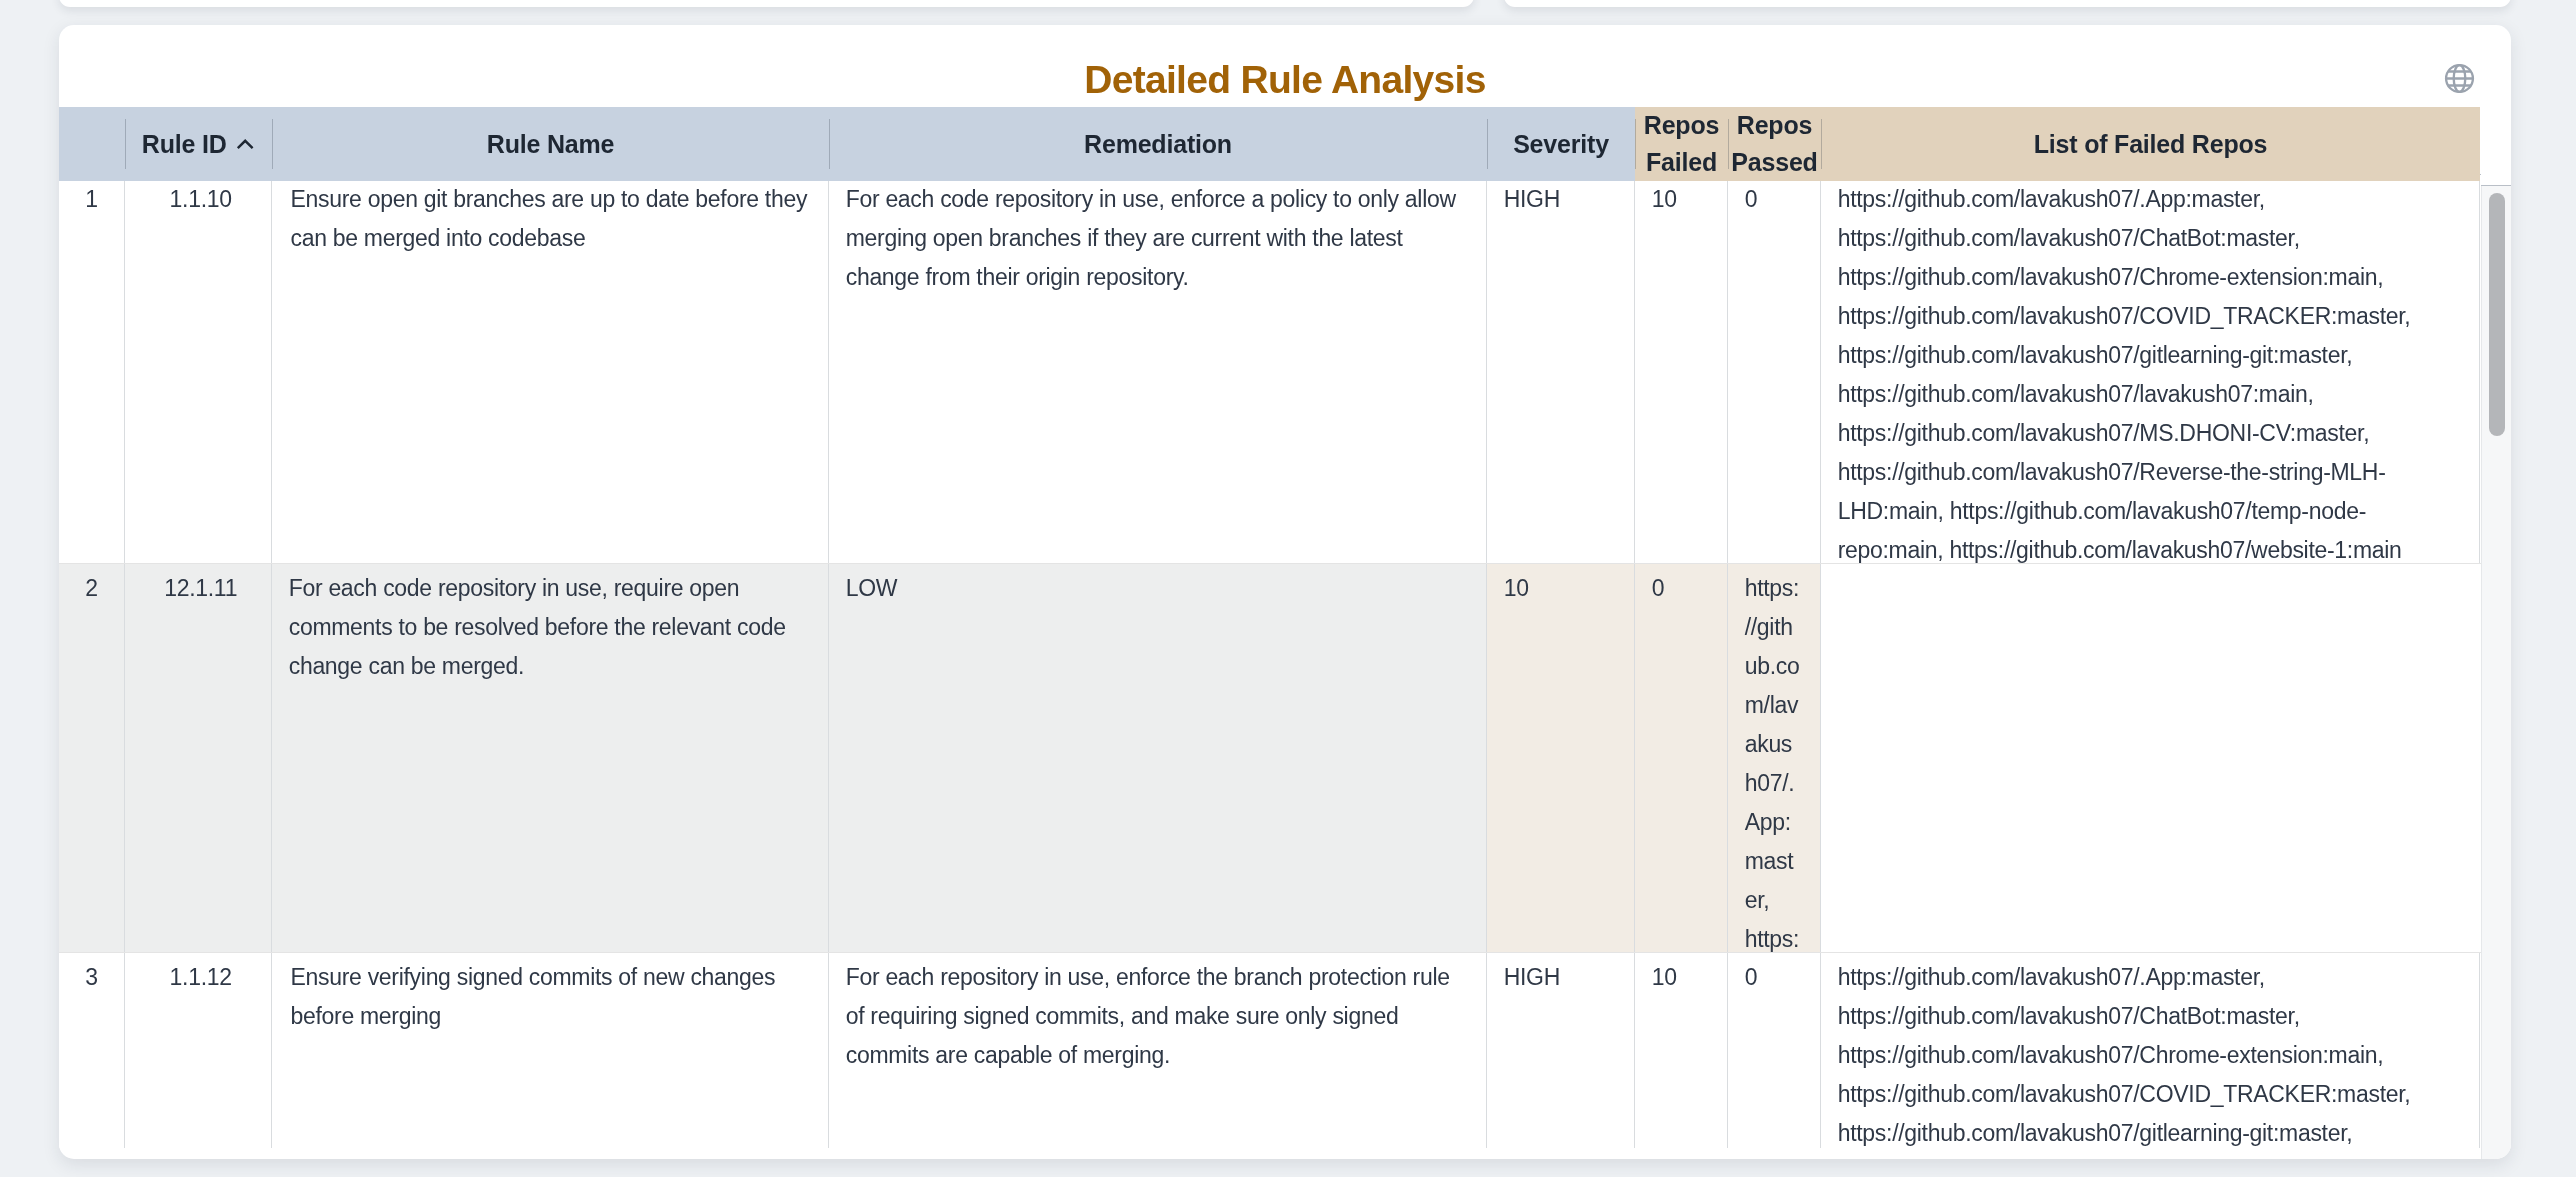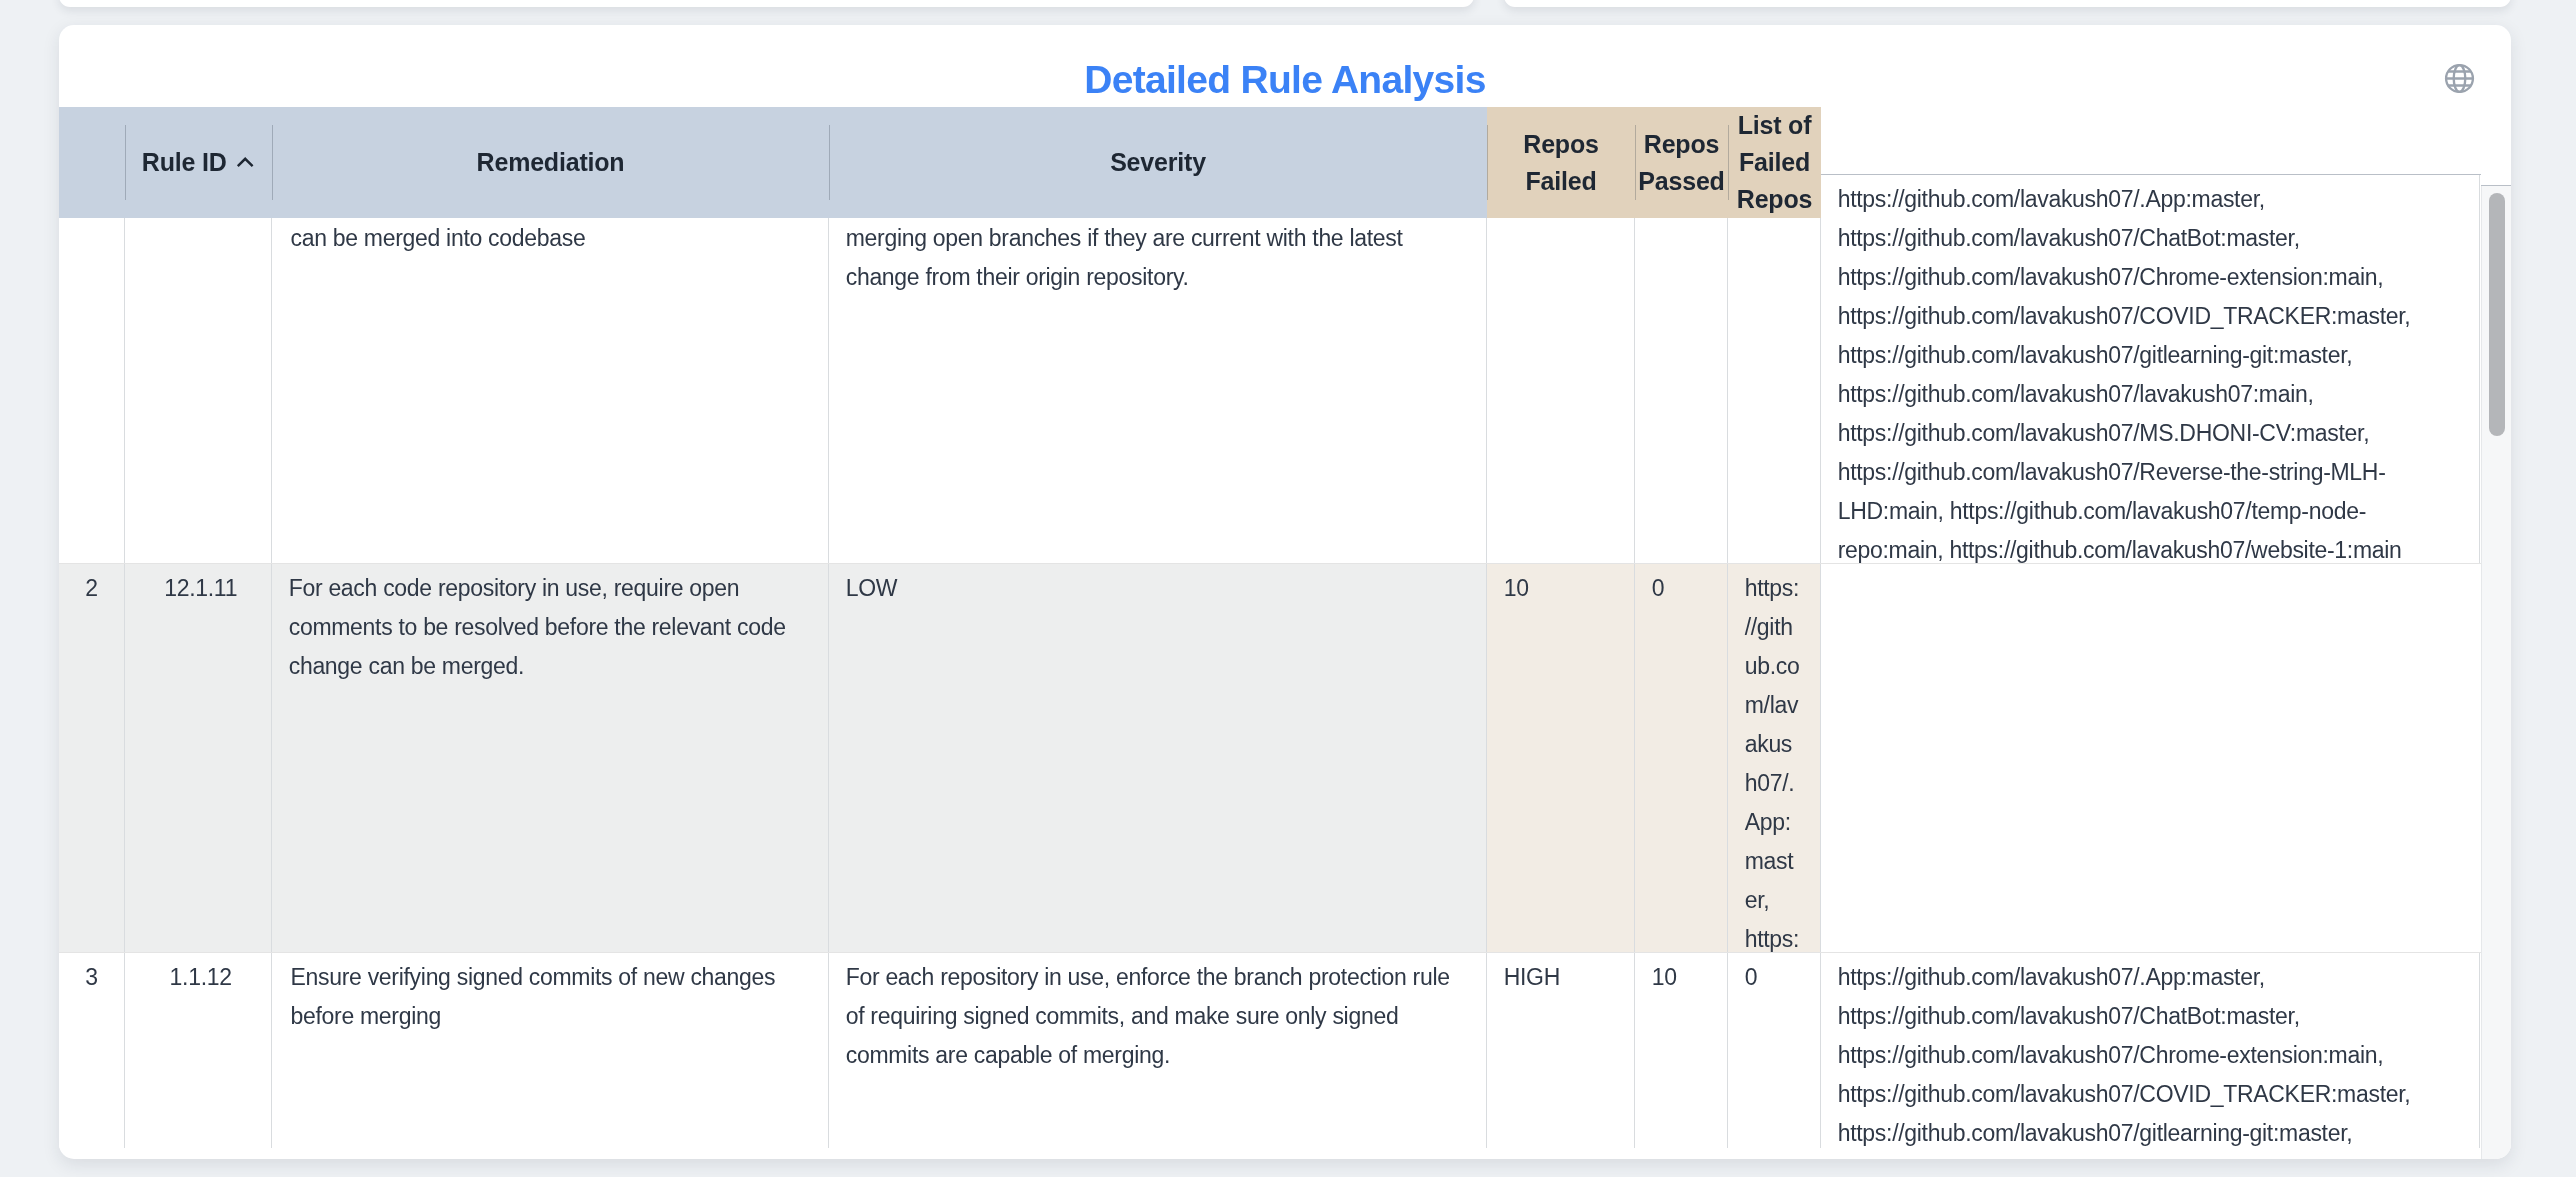--- a/index.html
+++ b/index.html
@@ -28,21 +28,21 @@
   .globe-btn {
     position:absolute; top:37px; right:35px;
     width:33px; height:33px;
     background:none; border:none; cursor:pointer; padding:0;
   }
   .page-title {
     text-align:center;
     margin-top:33px;
     font-size:39px; font-weight:600;
     letter-spacing:-0.7px;
-    color:#3b82f6;
+    color:#a16207;
   }
 
   .dt { position:absolute; left:0; top:82px; width:2452px; }
 
   .thead, .trow {
     display:grid;
     grid-template-columns:66px 147px 557px 658px 148px 93px 93px 659px;
     width:2422px;
   }
   .thead { height:68px; border-bottom:1.9px solid #b9bfc7; }
@@ -125,20 +125,21 @@
     <div class="thead">
       <div class="th"></div>
       <div class="th">
         <span>Rule ID</span>
         <span class="sort-caret">
           <svg width="20.4" height="15" viewBox="0 0 22 16" fill="none" stroke="#1e2733" stroke-width="2.6">
             <polyline points="3,12 11,4 19,12"></polyline>
           </svg>
         </span>
       </div>
+      <div class="th">Rule Name</div>
       <div class="th">Remediation</div>
       <div class="th">Severity</div>
       <div class="th group-b">Repos Failed</div>
       <div class="th group-b">Repos Passed</div>
       <div class="th group-b">List of Failed Repos</div>
     </div>
 
     <div class="trow odd">
       <div class="td c-idx">1</div>
       <div class="td c-id">1.1.10</div>

